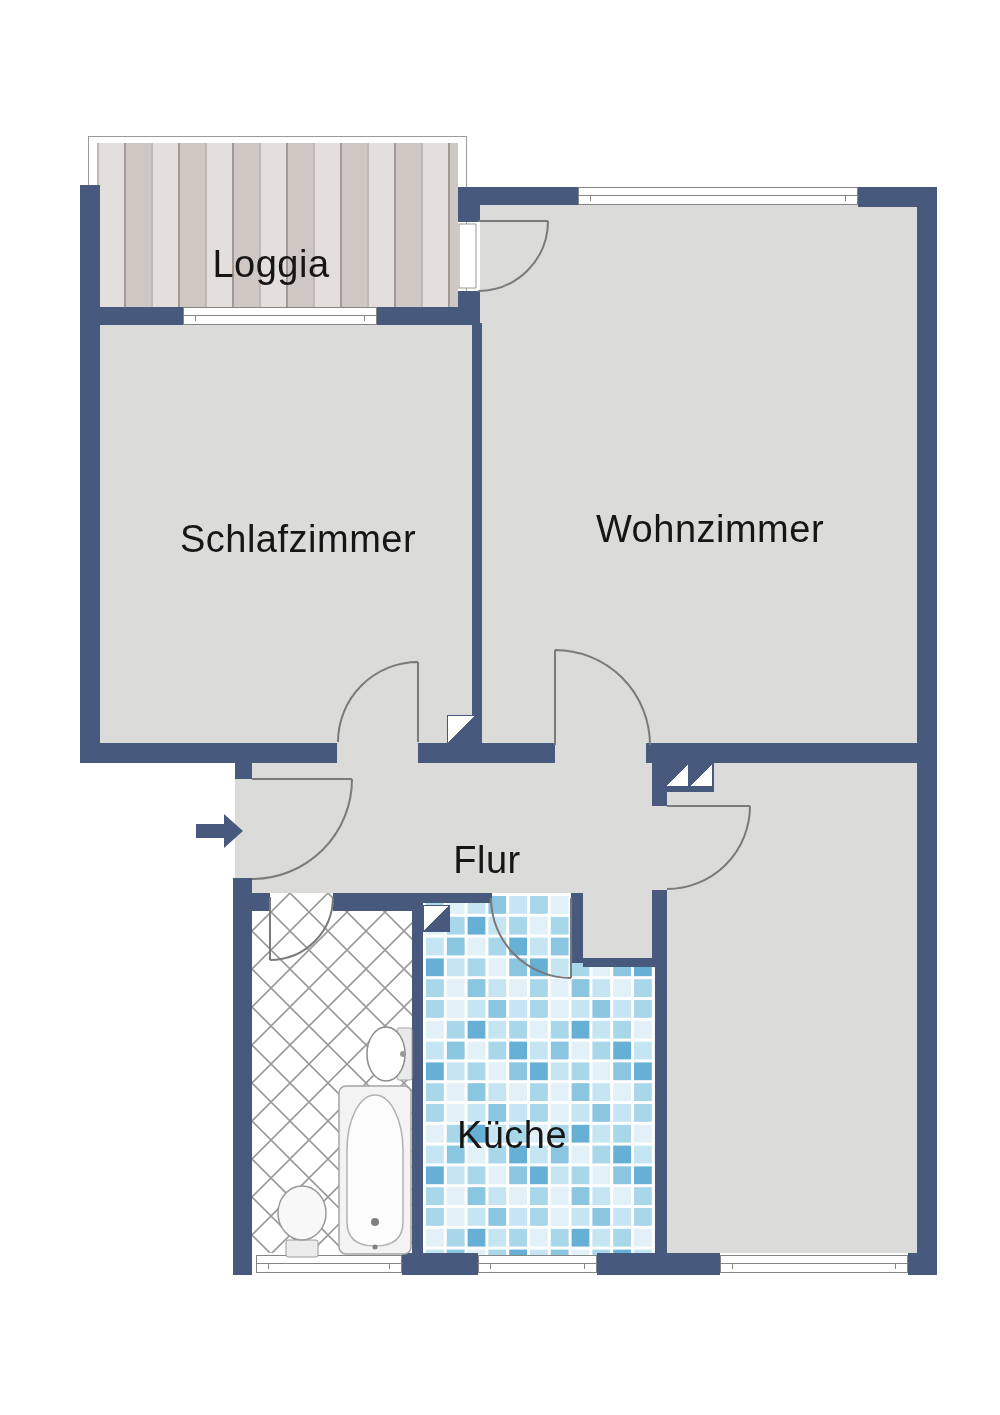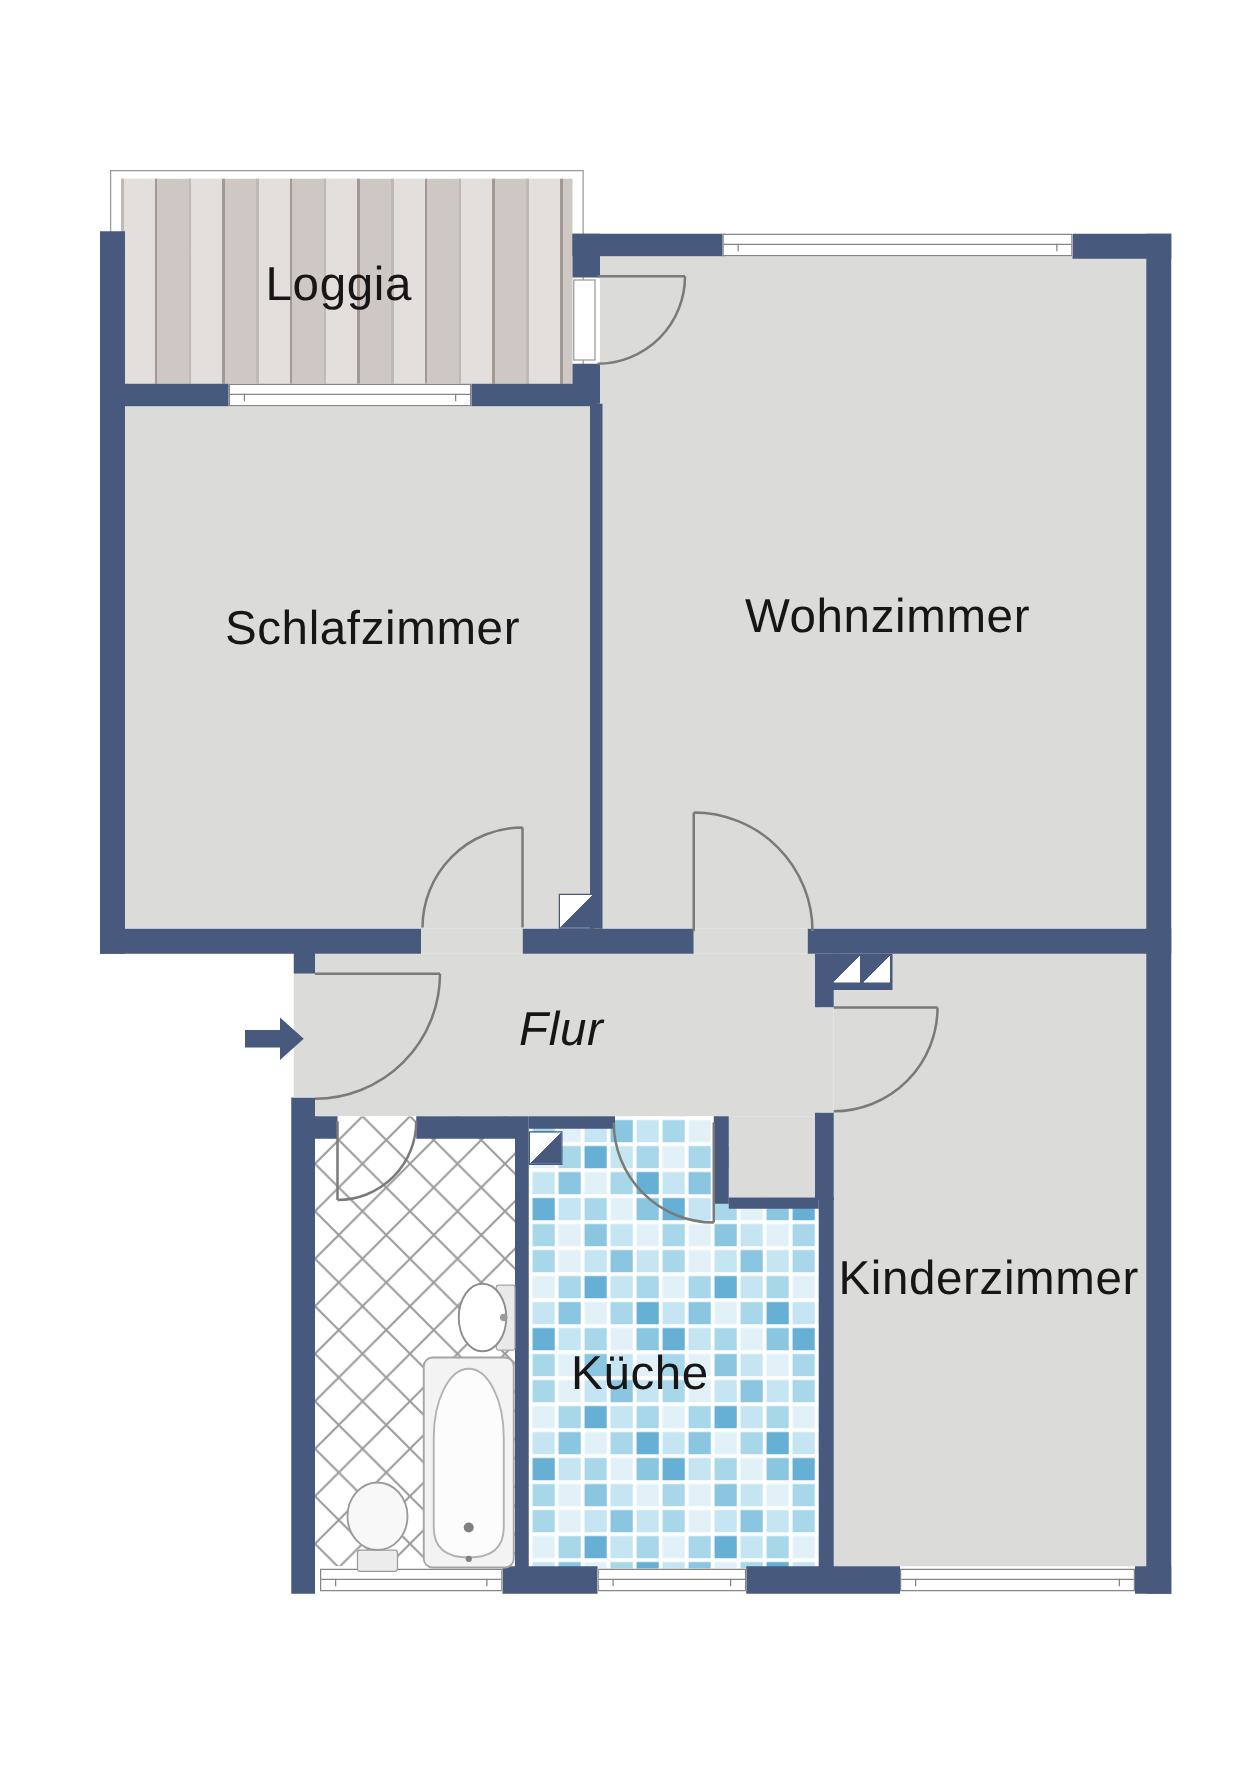--- a/index.html
+++ b/index.html
@@ -25,21 +25,21 @@
   .window::after{content:"";position:absolute;left:0;right:0;top:45%;height:1px;background:var(--winline);}
   .window .tick{position:absolute;top:45%;bottom:18%;width:1px;background:var(--winline);}
   .window .tick.t1{left:11px;}
   .window .tick.t2{right:11px;}
   .marker-nw-white{position:absolute;background:linear-gradient(135deg,#fff 50%,var(--wall) 50%);
       border:1px solid var(--wall);box-sizing:border-box;}
   .marker-group{position:absolute;background:var(--wall);}
   .marker-nw-dark{position:absolute;background:linear-gradient(135deg,var(--wall) 50%,#fff 50%);}
   .overlay{position:absolute;left:0;top:0;width:1000px;height:1415px;pointer-events:none;}
   .room-label{position:absolute;transform:translate(-50%,-55%);font-size:38px;color:#161616;
-      white-space:nowrap;letter-spacing:0.5px;}
+      white-space:nowrap;letter-spacing:0.5px;margin-top:36px;}
 </style>
 </head>
 <body>
 
 <div class="plan">
 
   <div class="loggia-rail" style="left:88px;top:136px;width:377px;height:172px;"></div>
   <div class="loggia-floor" style="left:97px;top:143px;width:361px;height:164px;"></div>
 
   <div class="floor" style="left:100px;top:325px;width:372px;height:418px;"></div>
@@ -182,17 +182,16 @@
 
     <rect x="286" y="1240" width="32" height="17" rx="2" fill="#ececec" stroke="#9a9a9a"></rect>
     <ellipse cx="302" cy="1213" rx="24" ry="27" fill="#f8f8f8" stroke="#9a9a9a" stroke-width="1.5"></ellipse>
 
     <path d="M196 824 H224 V814 L243 831 L224 848 V838 H196 Z" fill="#475A7D"></path>
   </svg>
 
   <div class="room-label" style="left:271px;top:231px;">Loggia</div>
   <div class="room-label" style="left:298px;top:506px;">Schlafzimmer</div>
   <div class="room-label" style="left:710px;top:496px;">Wohnzimmer</div>
-  <div class="room-label" style="left:449px;top:827px;font-style:italic;">Flur</div>
+  <div class="room-label" style="left:487px;top:827px;">Flur</div>
   <div class="room-label" style="left:512px;top:1102px;">Küche</div>
-  <div class="room-label" style="left:791px;top:1026px;">Kinderzimmer</div>
 
 </div>
 
 </body></html>

